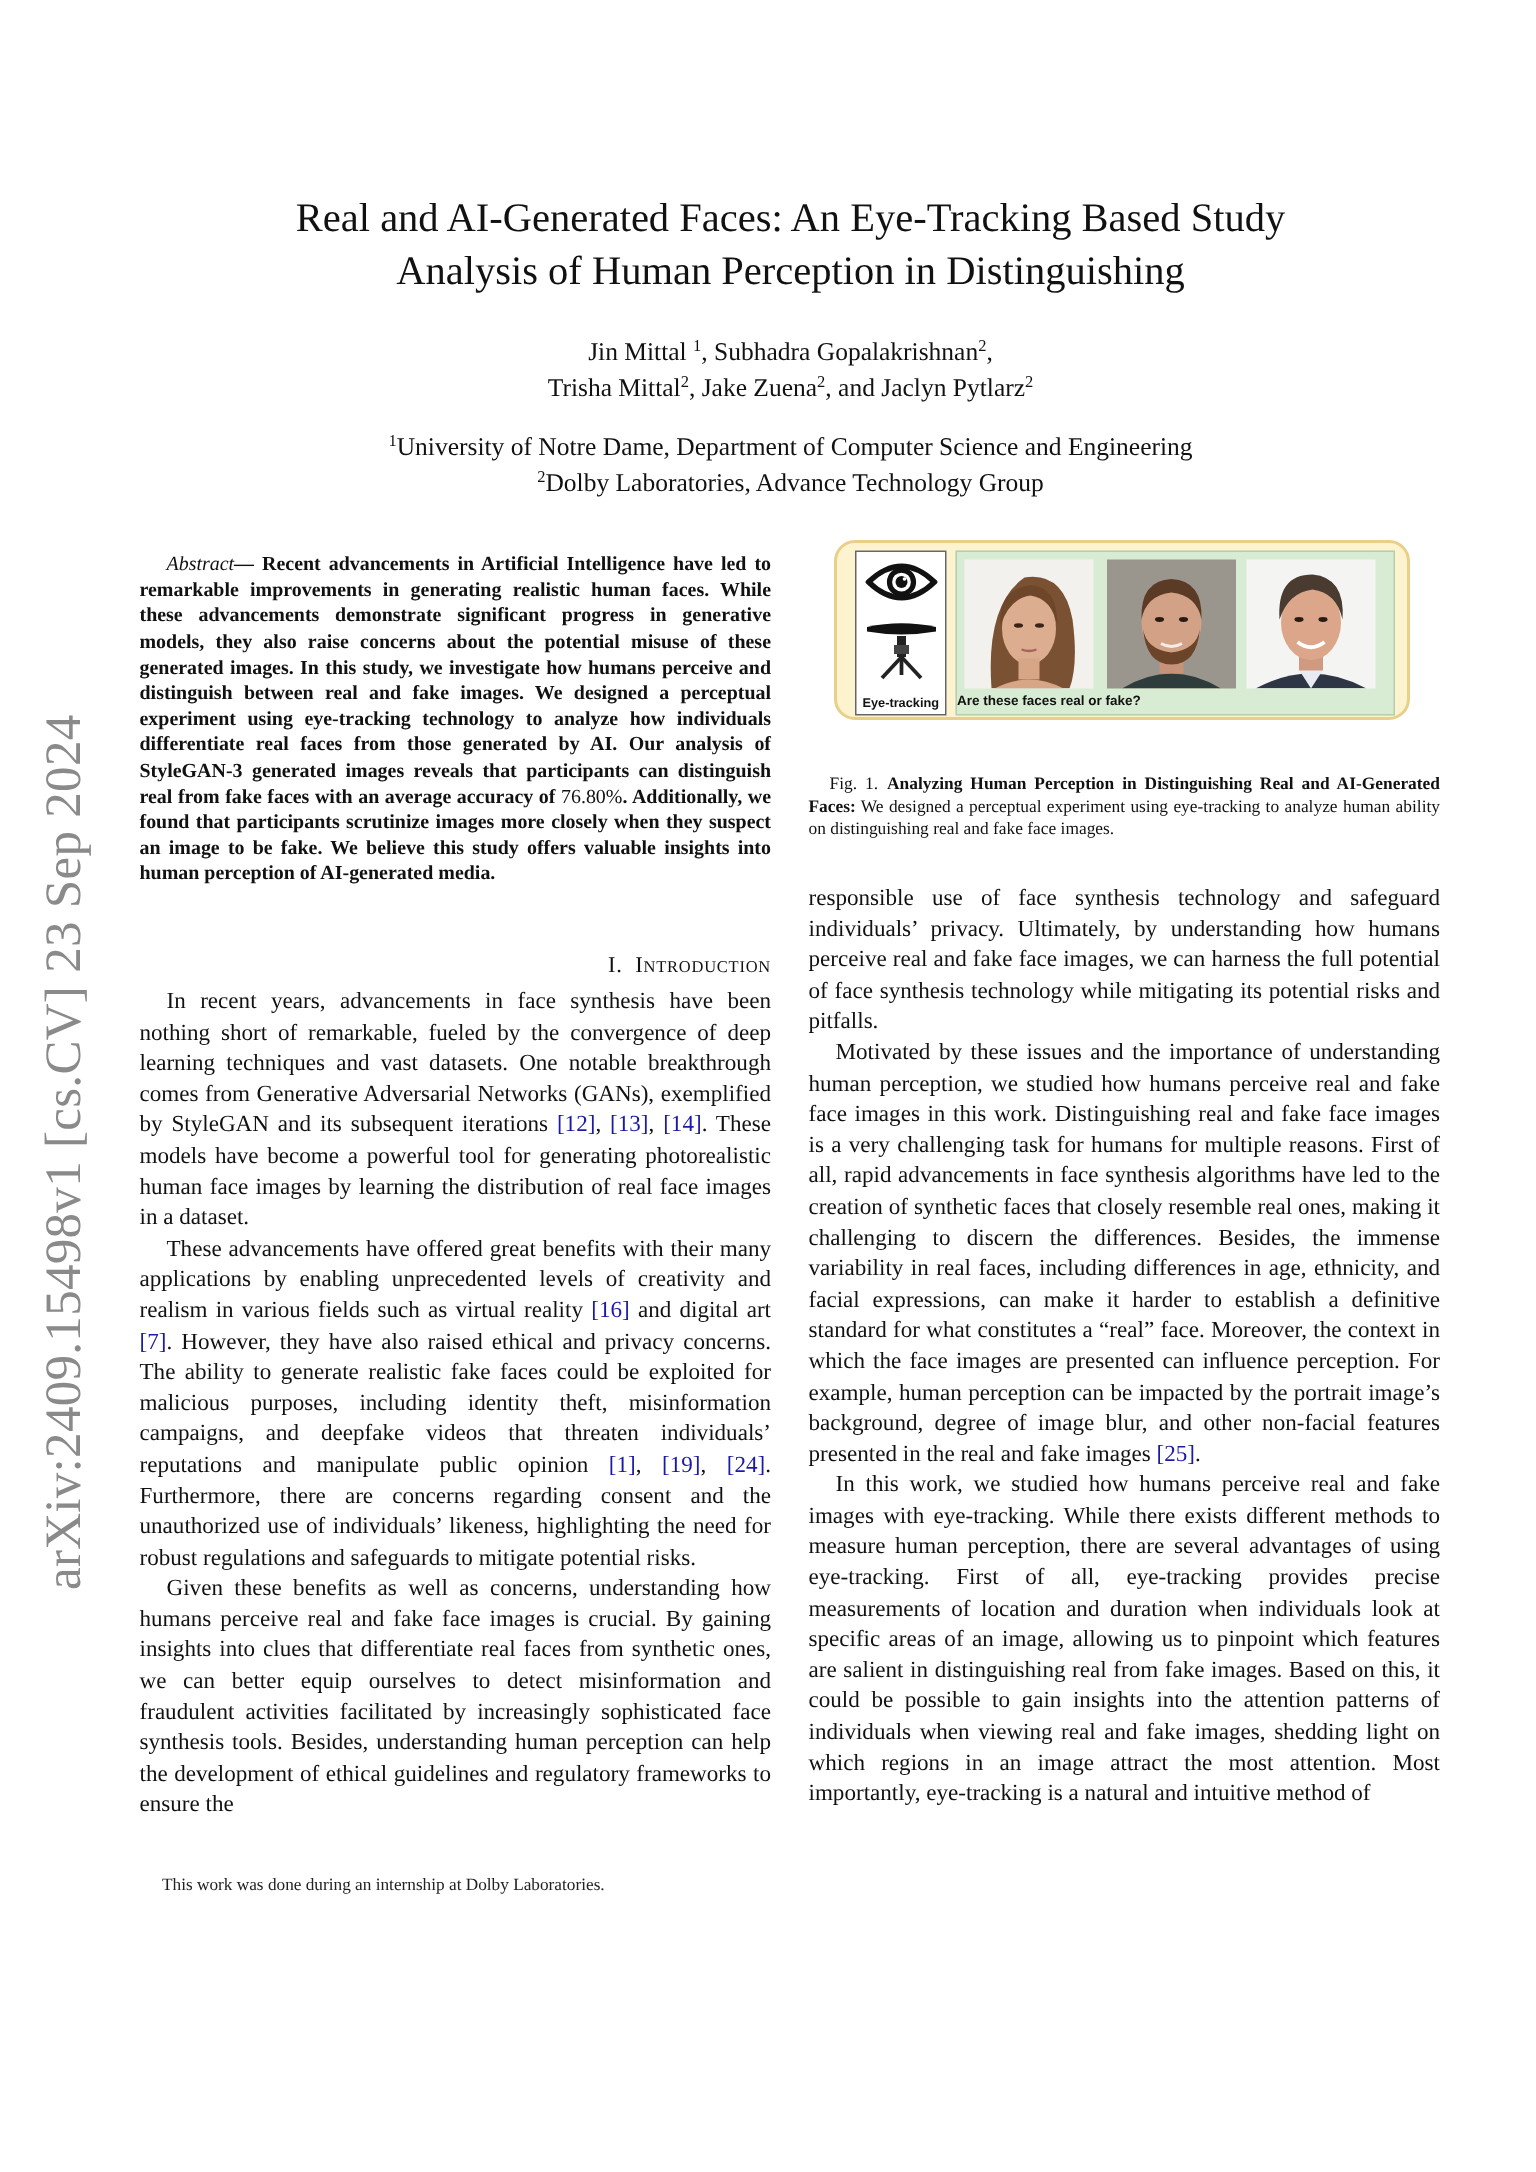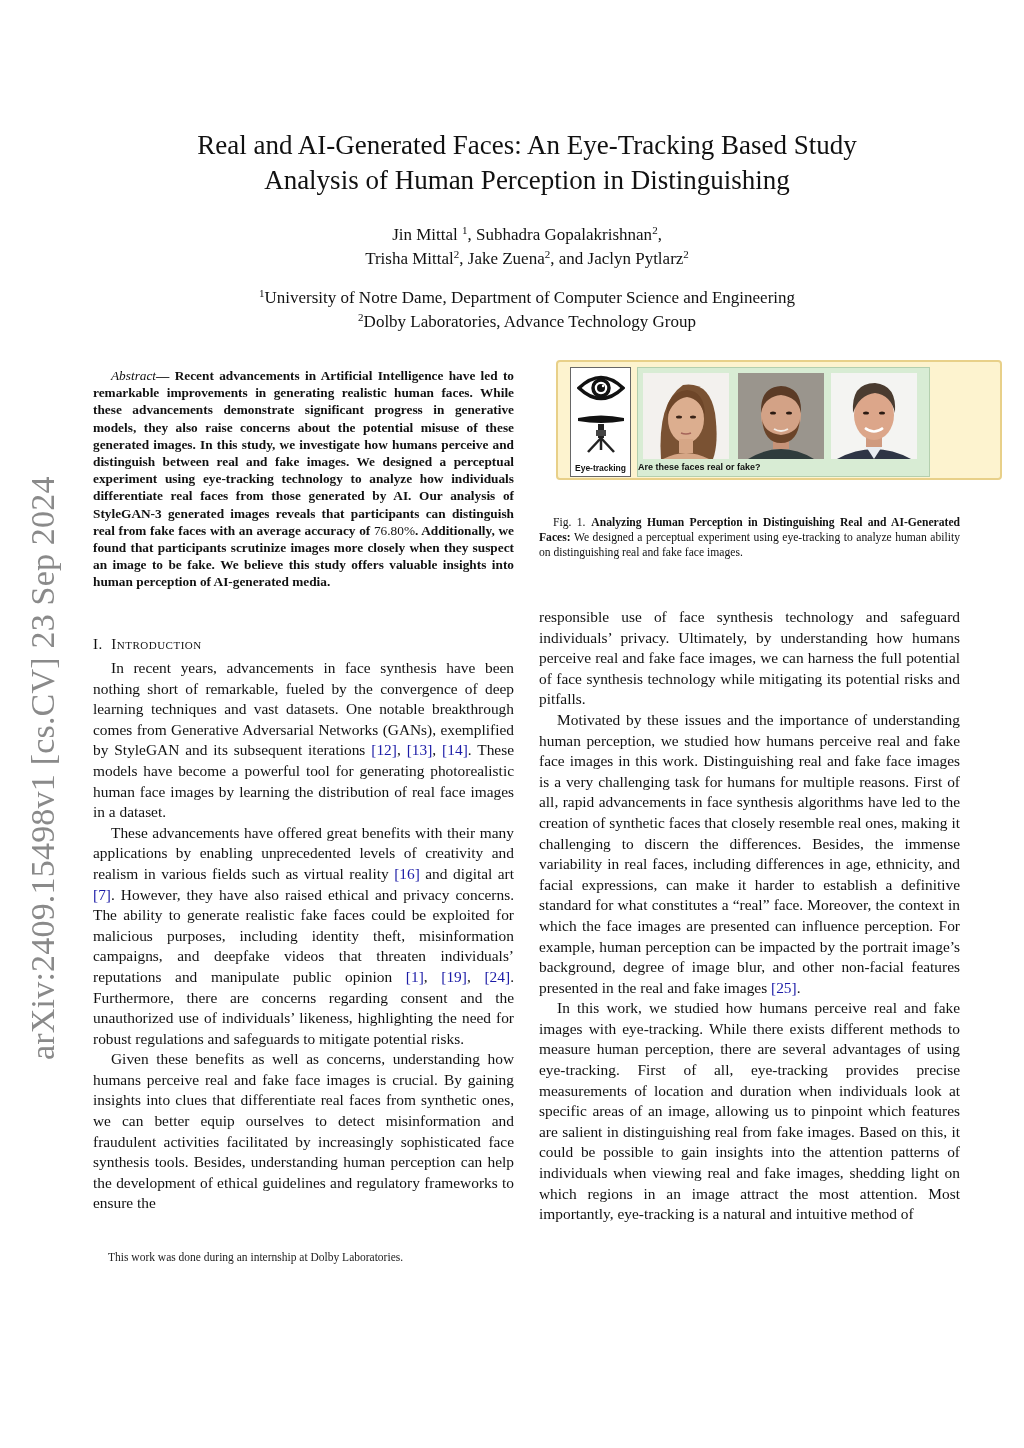--- a/index.html
+++ b/index.html
@@ -31,39 +31,39 @@
   .col-right { left: 539px; }
 
   .abstract {
     top: 367px; font-size: 13.3px; line-height: 17.2px; font-weight: bold;
   }
   .abstract .label { font-style: italic; font-weight: normal; }
   .abstract .num { font-weight: normal; }
 
   .section-heading {
     position: absolute; left: 93px; width: 421px; top: 636px;
-    text-align: left; font-size: 15px; font-variant: small-caps; letter-spacing: 0.5px;
+    text-align: right; font-size: 15px; font-variant: small-caps; letter-spacing: 0.5px;
   }
 
   .body-text { font-size: 15.4px; line-height: 20.6px; }
   .body-text p { margin: 0; text-indent: 18px; }
   .body-text p.noindent { text-indent: 0; }
   .cite { color: #1a1aa6; }
 
   .intro-left { top: 658px; }
-  .intro-right { top: 607px; }
+  .intro-right { top: 589px; }
 
   .footnote {
     position: absolute; left: 108px; top: 1251px; font-size: 11.5px; color: #222;
   }
 
   
   .figure {
-    position: absolute; left: 556px; top: 360px; width: 446px; height: 120px;
-    background: #fdf3cf; border: 2px solid #e8d089; border-radius: 4px; box-sizing: border-box;
+    position: absolute; left: 556px; top: 360px; width: 384px; height: 120px;
+    background: #fdf3cf; border: 2px solid #e8d089; border-radius: 14px; box-sizing: border-box;
   }
   .fig-left {
     position: absolute; left: 12px; top: 5px; width: 61px; height: 110px;
     background: #fff; border: 1px solid #666; box-sizing: border-box;
   }
   .eye-icon { position: absolute; left: 6px; top: 5px; width: 48px; height: 30px; }
   .tracker-icon { position: absolute; left: 5px; top: 44px; width: 50px; height: 44px; }
   .fig-left-label {
     position: absolute; left: 0; right: 0; bottom: 3px; text-align: center;
     font-family: "Liberation Sans", "DejaVu Sans", sans-serif; font-size: 8.5px; font-weight: bold;

